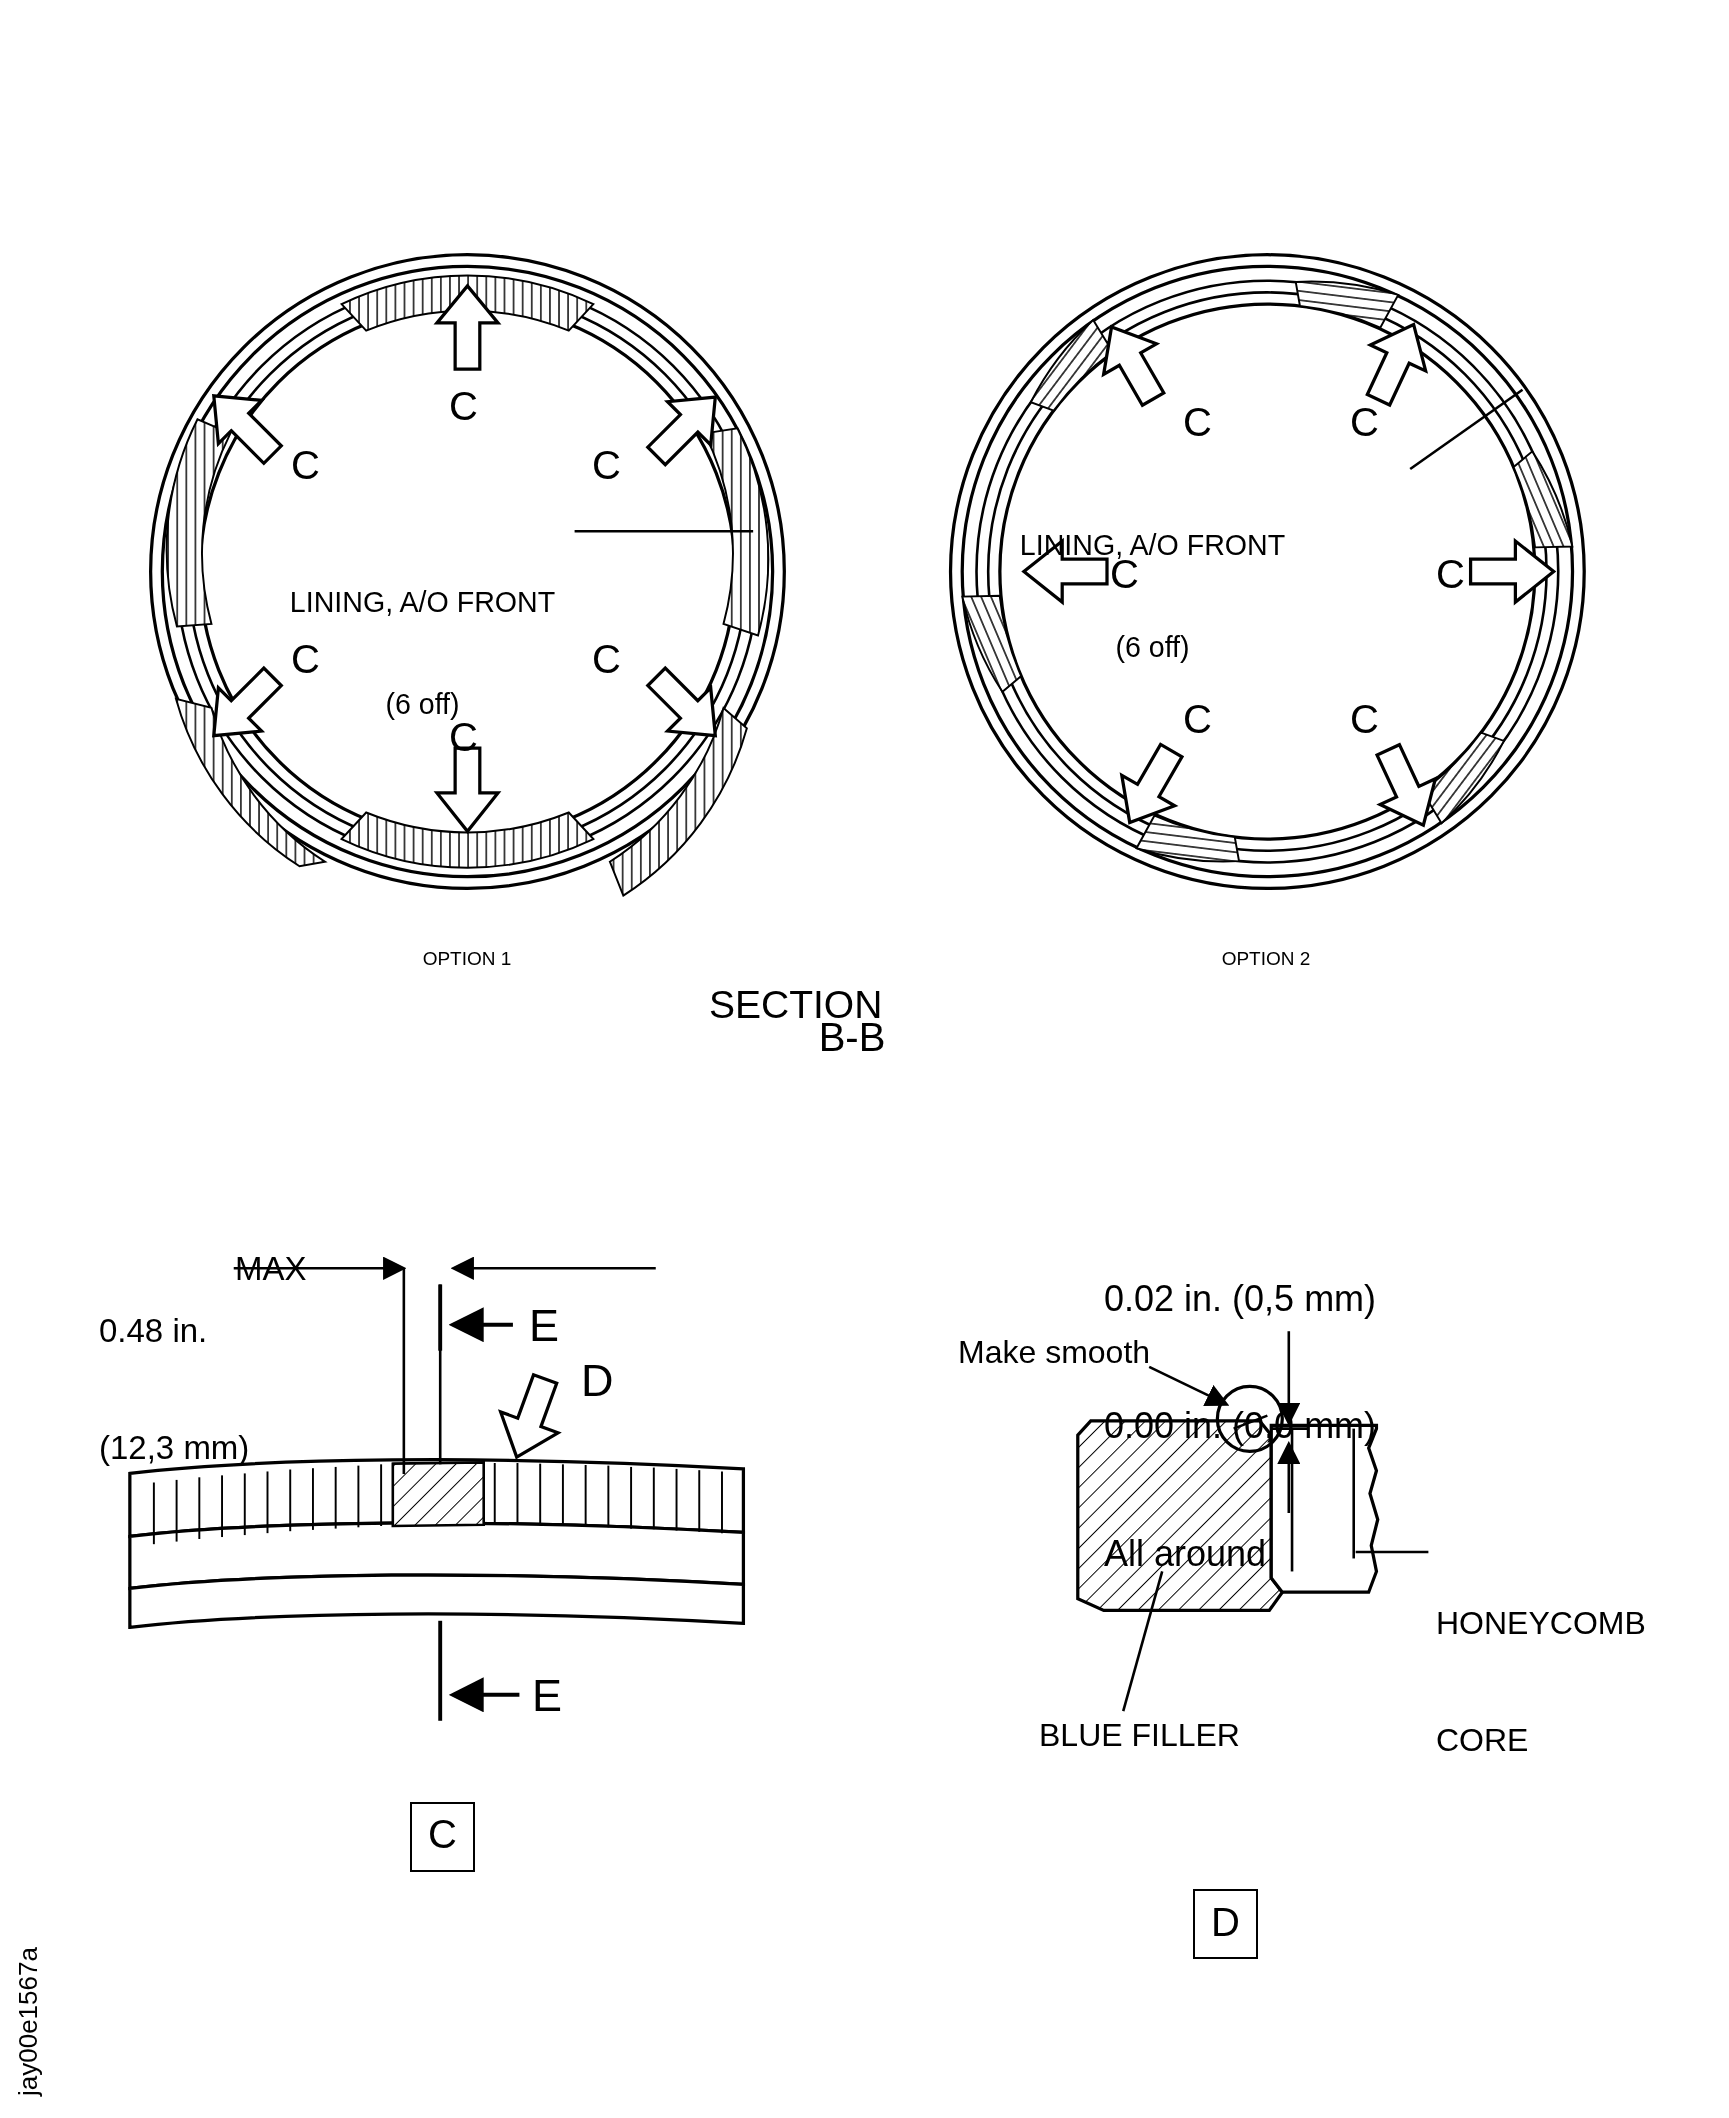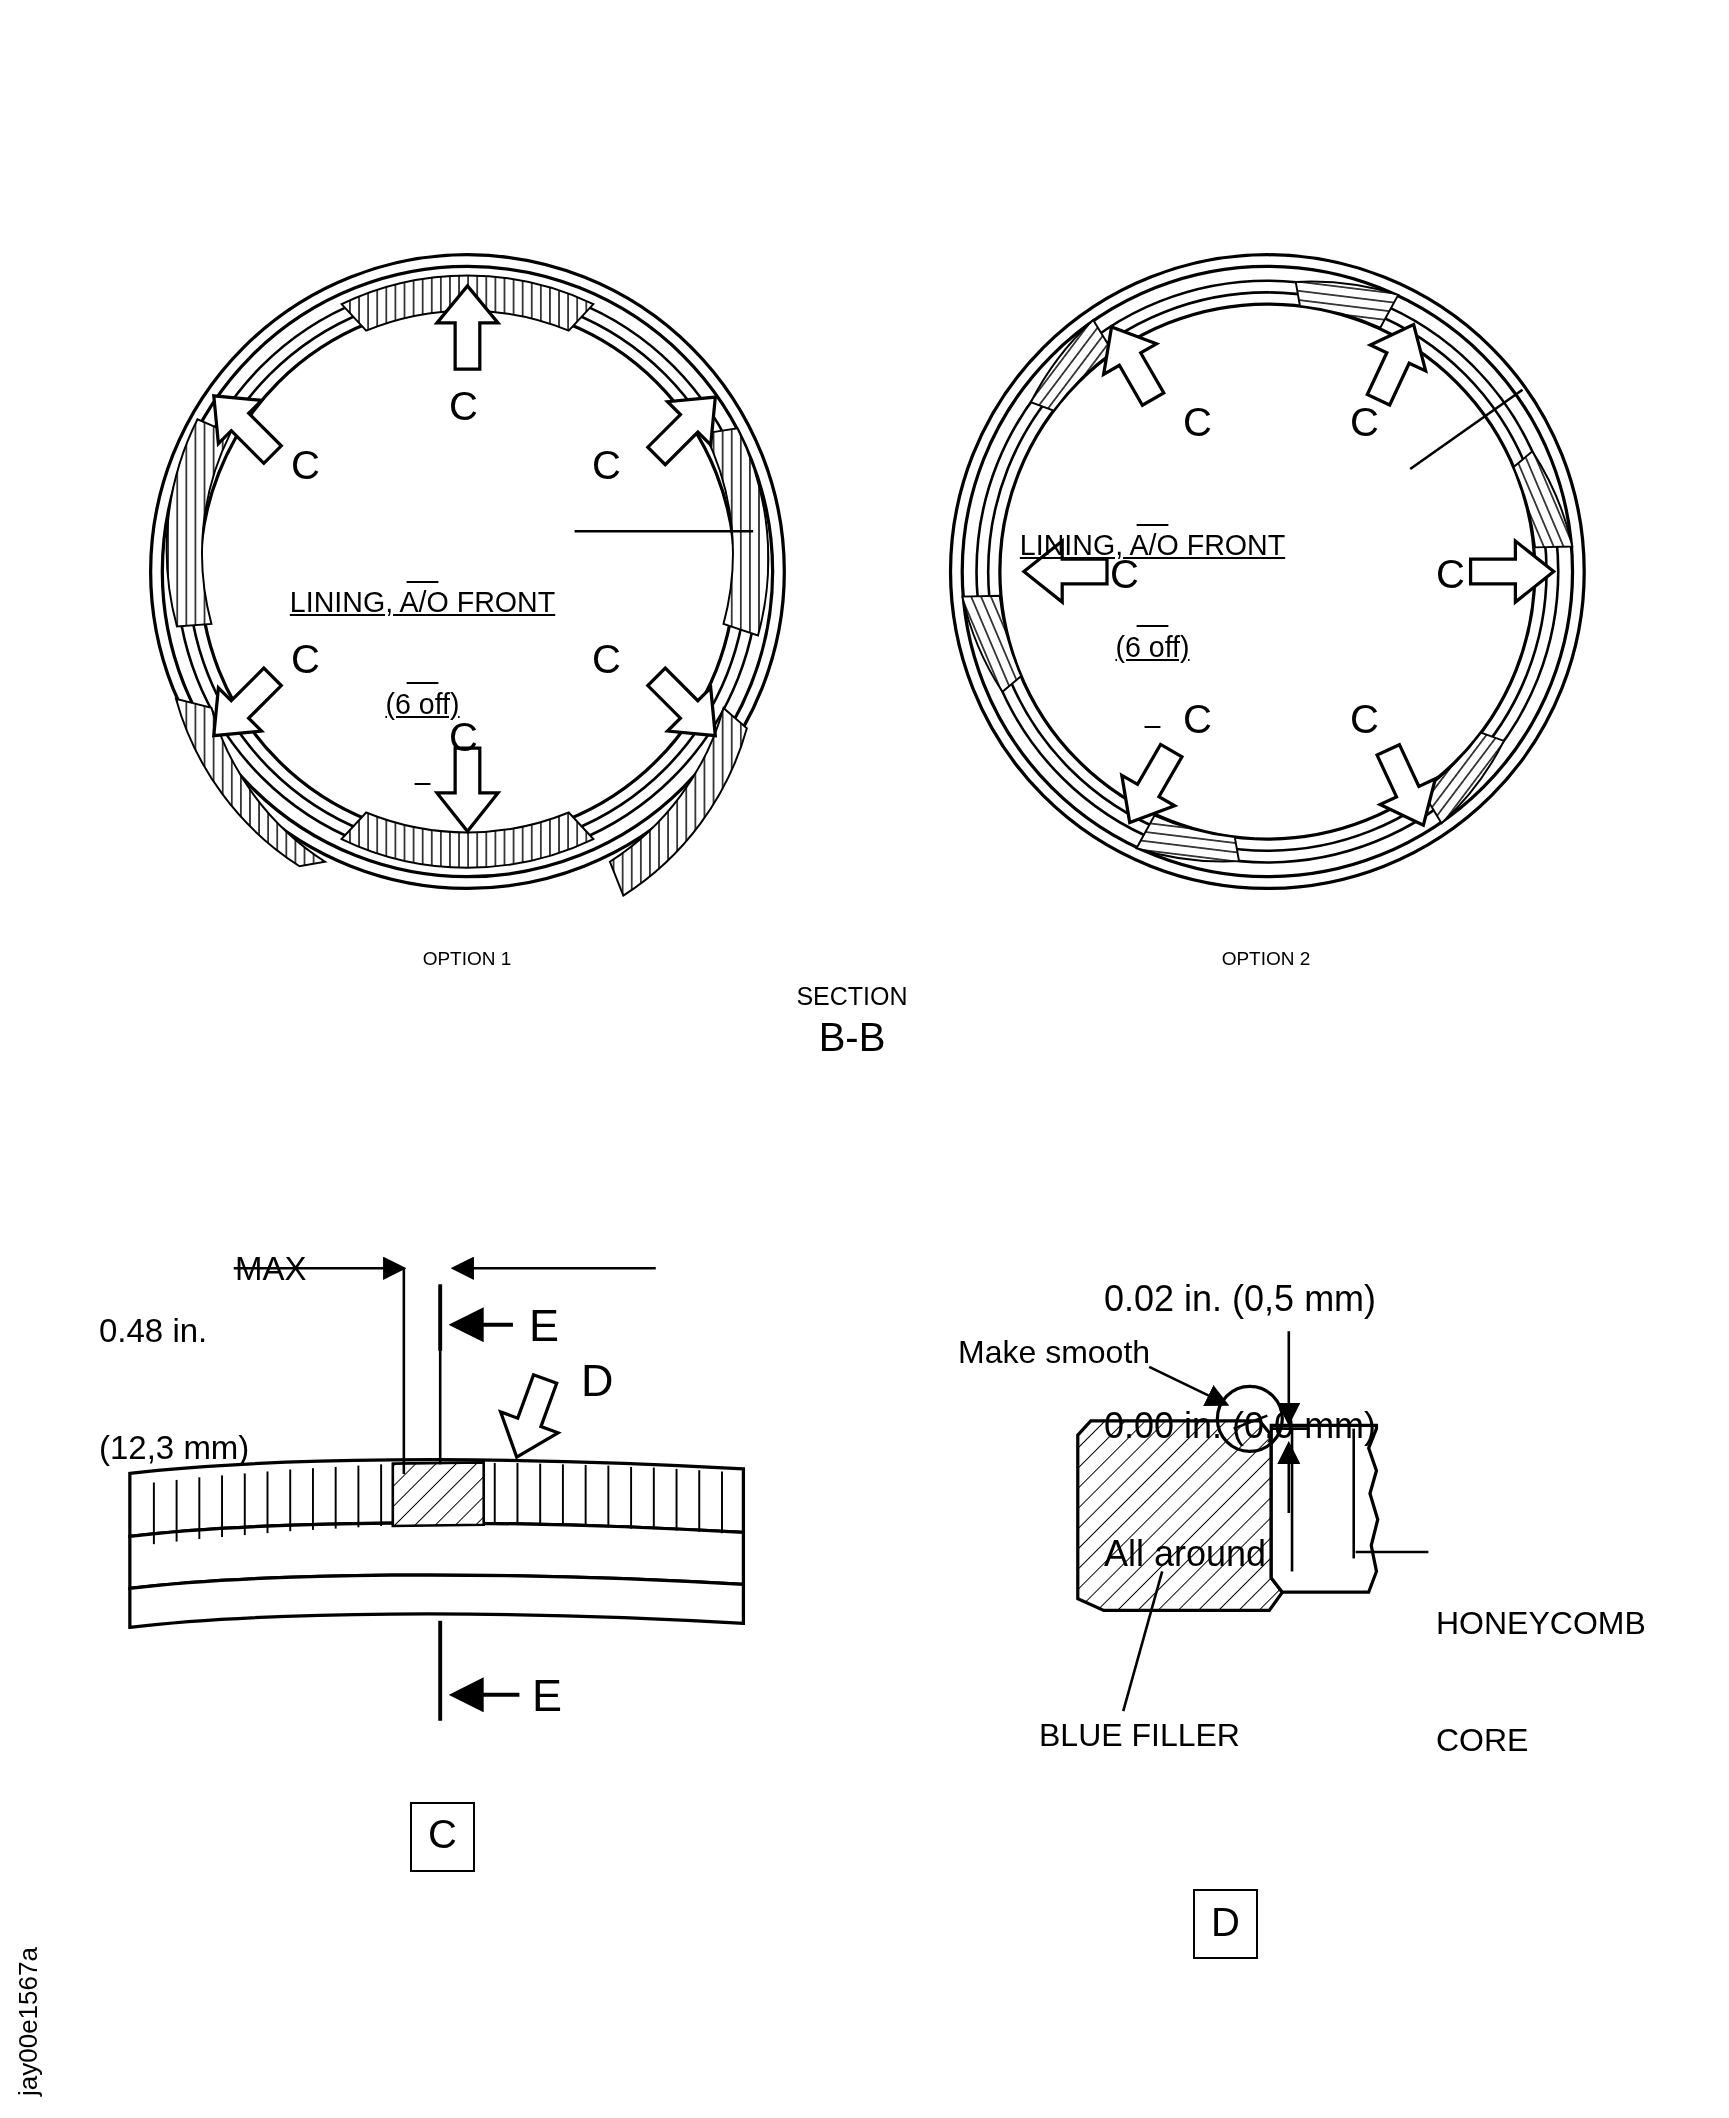--- a/index.html
+++ b/index.html
@@ -32,29 +32,27 @@
     color: #000;
     line-height: 1.18;
     white-space: pre;
   }
   .c-glyph {
     font-size: 40px;
   }
   .t-note {
     font-size: 28.6px;
     text-align: center;
-    text-decoration: underline;
   }
   .t-opt {
     font-size: 19px;
     text-align: center;
   }
   .t-sec {
-    font-size: 25px;
-    text-align: center;
+    font-size: 39px;
   }
   .t-secbig {
     font-size: 40px;
     text-align: center;
   }
   .t-dim {
     font-size: 33px;
   }
   .t-dim-c {
     font-size: 36px;

